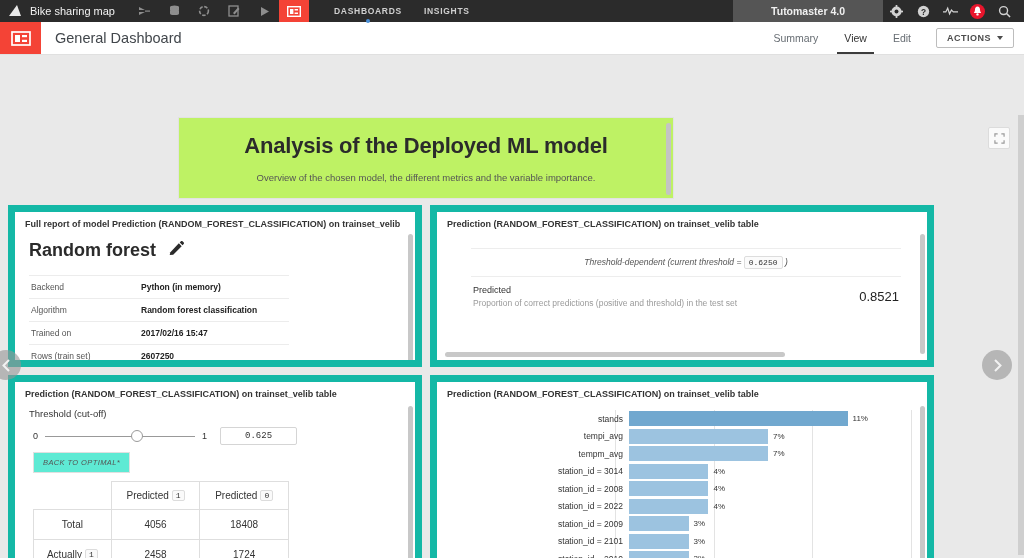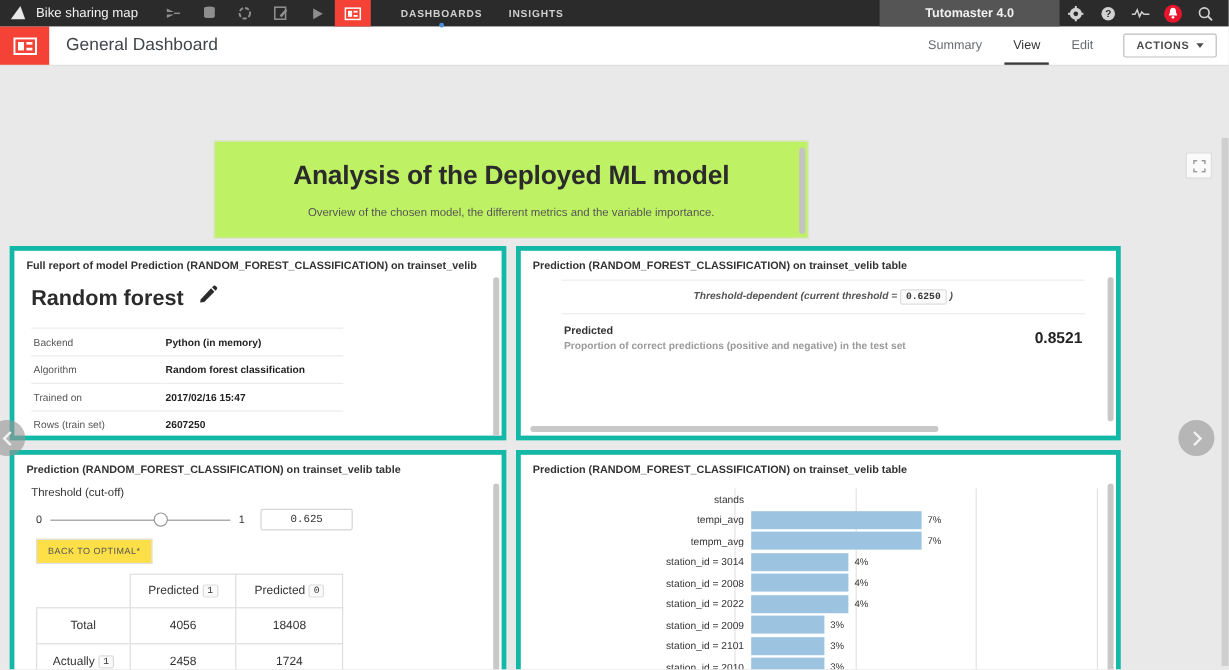--- a/index.html
+++ b/index.html
@@ -107,21 +107,21 @@
     position:absolute; right:14px; top:72px; width:22px; height:22px;
     border:1px solid #dcdcdc; background:#fafafa; border-radius:2px;
     display:flex; align-items:center; justify-content:center;
   }
   .page-sb-right {
     position:absolute; right:0; top:60px; width:6px; height:440px; background:#cfcfcf;
   }
 
   
   .tile {
-    position:absolute; background:#fff; border:4px solid #14b8a6; overflow:hidden;
+    position:absolute; background:#fff; border:7px solid #14b8a6; overflow:hidden;
   }
   .tile-title {
     font-size: 9px; color:#333; font-weight:bold; padding: 7px 10px 5px 10px;
     white-space: nowrap;
   }
   .tile-vsb {
     position:absolute; right:2px; width:5px; background:#c8c8c8; border-radius:3px;
   }
   .tile-hsb {
     position:absolute; left:8px; bottom:3px; height:5px; background:#c8c8c8; border-radius:3px;
@@ -138,21 +138,21 @@
   }
   .model-name h2 { font-size:18px; font-weight:bold; color:#2b2b2b; }
   .info-table { margin: 14px 14px 0 14px; width: 260px; border-collapse: collapse; }
   .info-table tr { border-bottom: 1px solid #ececec; }
   .info-table tr:first-child { border-top: 1px solid #ececec; }
   .info-table td { padding: 6px 2px; font-size: 8.5px; }
   .info-table td.k { color:#555; width: 110px; }
   .info-table td.v { color:#222; font-weight:bold; }
 
   
-  .metrics { margin: 2px 26px 0 34px; font-weight: bold; }
+  .metrics { margin: 14px 26px 0 34px; }
   .mrow { border-top: 1px solid #ededed; padding: 8px 2px; display:flex; align-items:center; }
   .mrow .mleft { flex:1; }
   .mname { font-size: 9px; color:#333; }
   .mdesc { font-size: 8.5px; color:#9a9a9a; margin-top:3px; }
   .mval { font-size: 13px; color:#222; }
   .thr-line {
     border-top:1px solid #ededed; padding: 7px 0; text-align:center;
     font-size: 8.5px; font-style: italic; color:#555;
   }
   .thr-box {
@@ -170,22 +170,22 @@
   .s-knob {
     position:absolute; left: 86px; width:12px; height:12px; border-radius:50%;
     background:#fff; border:1.5px solid #9a9a9a;
   }
   .s-val {
     border:1px solid #d5d5d5; background:#fff; border-radius:2px;
     font-family:"Liberation Mono", monospace; font-size:9px; color:#333;
     padding: 3px 24px; margin-left: 6px;
   }
   .opt-btn {
-    display:inline-block; margin: 7px 0 0 18px; background:#fde047; border:1px solid #e0e0e0;
-    border-radius:0; font-size:7.5px; letter-spacing:.4px; color:#555; padding:5px 9px;
+    display:inline-block; margin: 7px 0 0 18px; background:#5eead4; border:1px solid #e0e0e0;
+    border-radius:0; font-size:7.5px; letter-spacing:.4px; color:#555; padding:5px 9px;font-style:italic;
   }
 
   
   .cm { margin: 8px 0 0 18px; border-collapse: collapse; width: 256px; }
   .cm td, .cm th {
     border:1px solid #dedede; text-align:center; font-size:10px; color:#333;
     height: 30px; font-weight: normal;
   }
   .cm th { height: 28px; }
   .cm .corner { border-left:none; border-top:none; }
@@ -400,21 +400,21 @@
     <div class="tile-title">Prediction (RANDOM_FOREST_CLASSIFICATION) on trainset_velib table</div>
     <div class="metrics">
       <div class="thr-line">
         <span>Threshold-dependent (current threshold =</span>
         <span class="thr-box">0.6250</span>
         <span>)</span>
       </div>
       <div class="mrow">
         <div class="mleft">
           <div class="mname">Predicted</div>
-          <div class="mdesc">Proportion of correct predictions (positive and negative) in the test set</div>
+          <div class="mdesc">Proportion of correct predictions (positive and threshold) in the test set</div>
         </div>
         <div class="mval">0.8521</div>
       </div>
     </div>
     <div class="tile-vsb" style="top:22px;height:120px"></div>
     <div class="tile-hsb" style="width:340px"></div>
   </div>
 
   <div class="tile" id="tile-bl">
     <div class="tile-title">Prediction (RANDOM_FOREST_CLASSIFICATION) on trainset_velib table</div>
@@ -463,20 +463,24 @@
     <div class="chart" id="chart-root">
       <div class="grid" id="chart-grid">
           <i style="left: 0%;"></i>
           <i style="left: 33.3333%;"></i>
           <i style="left: 66.6667%;"></i>
           <i style="left: 100%;"></i>
         </div>
       <div id="chart-bars">
           <div class="bar-row">
             <div class="bar-lab">stands</div>
+            <div class="bar-area">
+              <div class="bar hl" style="width: 73.3333%;"></div>
+              <span class="bar-val">11%</span>
+            </div>
           </div>
           <div class="bar-row">
             <div class="bar-lab">tempi_avg</div>
             <div class="bar-area">
               <div class="bar" style="width: 46.6667%;"></div>
               <span class="bar-val">7%</span>
             </div>
           </div>
           <div class="bar-row">
             <div class="bar-lab">tempm_avg</div>

